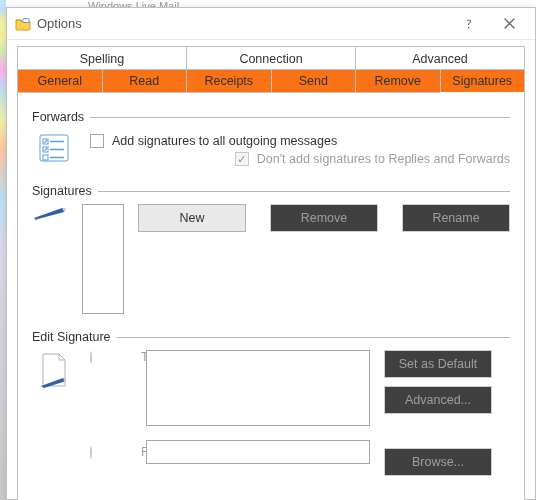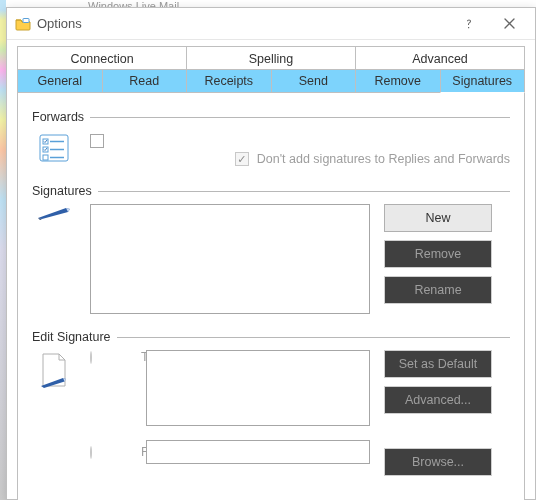--- a/index.html
+++ b/index.html
@@ -88,21 +88,21 @@
     border: 1px solid #bfbfbf;
     display: flex;
     align-items: center;
     justify-content: center;
     margin-left: -1px;
     position: relative;
   }
   .tabrow .tab:first-child { margin-left: 0; }
   .tabrow.top .tab { border-bottom: none; }
   .tabrow.bottom { margin-top: -1px; }
-  .tabrow.bottom .tab { background: #7dd3fc; }
+  .tabrow.bottom .tab { background: #f97316; }
 
   .tab.active {
     background: #fff;
     border-bottom: 1px solid #fff;
     z-index: 2;
   }
 
   .tab-panel {
     border: 1px solid #bfbfbf;
     border-top: none;
@@ -186,22 +186,22 @@
   .list-box {
     width: 280px;
     height: 110px;
     border: 1px solid #a6a6a6;
     background: #fff;
     margin-left: 14px;
   }
   .btn-col {
     margin-left: 14px;
     display: flex;
-    flex-direction: column;
-    gap: 8px;
+    flex-direction: row;
+    gap: 24px;
   }
   .wbtn {
     width: 108px;
     height: 28px;
     font-size: 12.5px;
     color: #333;
     background: #e9e9e9;
     border: 1px solid #b0b0b0;
     display: flex;
     align-items: center;
@@ -281,24 +281,24 @@
       <svg width="11" height="11" viewBox="0 0 11 11">
           <path d="M1 1 L10 10 M10 1 L1 10" stroke="#666" stroke-width="1.3" stroke-linecap="round"></path>
         </svg>
     </div>
   </div>
 
   <div class="content">
 
     <div class="tabrow top">
       <div class="tab">
+          <span>Spelling</span>
+        </div>
+      <div class="tab">
           <span>Connection</span>
-        </div>
-      <div class="tab">
-          <span>Spelling</span>
         </div>
       <div class="tab">
           <span>Advanced</span>
         </div>
     </div>
     <div class="tabrow bottom">
       <div class="tab">
           <span>General</span>
         </div>
       <div class="tab">
@@ -334,20 +334,21 @@
             <rect x="5" y="15" width="5" height="5" fill="none" stroke="#5aa0d8"></rect>
             <path d="M6 17.5 l1 1 l2 -2.5" stroke="#3a7cc0" fill="none"></path>
             <line x1="12" y1="17.5" x2="26" y2="17.5" stroke="#5aa0d8" stroke-width="1.5"></line>
             <rect x="5" y="23" width="5" height="5" fill="none" stroke="#5aa0d8"></rect>
             <line x1="12" y1="25.5" x2="26" y2="25.5" stroke="#5aa0d8" stroke-width="1.5"></line>
           </svg>
         </div>
         <div style="flex:1;">
           <div class="opt-row" style="margin-left:14px;">
             <span class="chk-box"></span>
+            <span>Add signatures to all outgoing messages</span>
           </div>
           <div class="opt-row disabled" style="margin-left:34px;justify-content:flex-end;">
             <span class="chk-box disabled checked"></span>
             <span>Don't add signatures to Replies and Forwards</span>
           </div>
         </div>
       </div>
 
       <div class="group-header" style="margin-top:14px;">
         <span class="label">Signatures</span>

